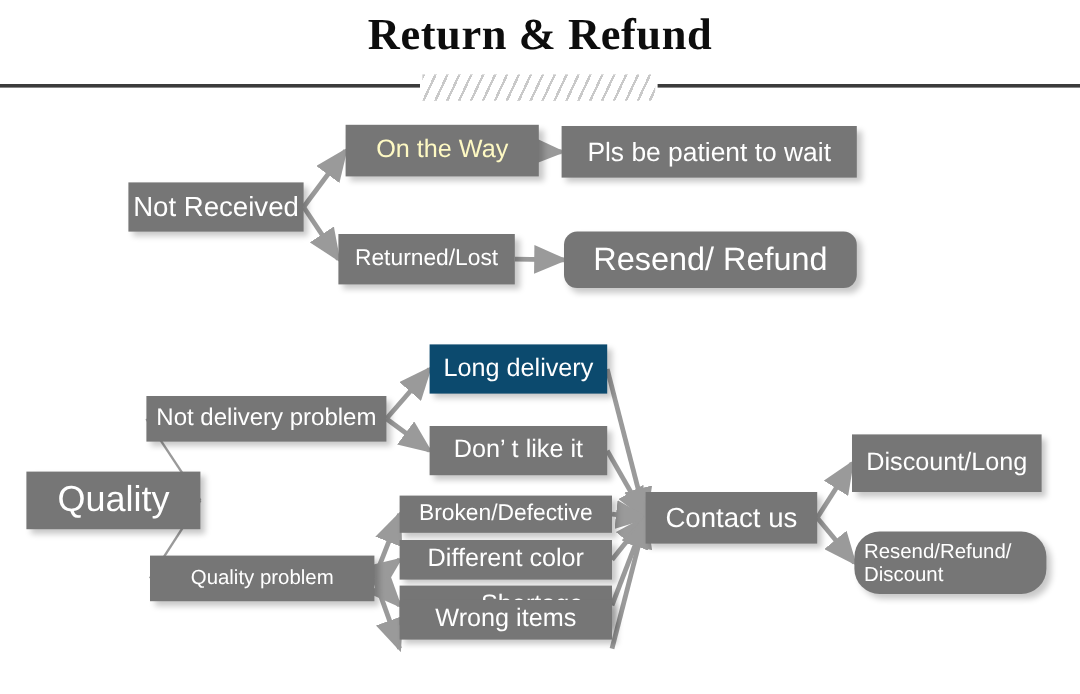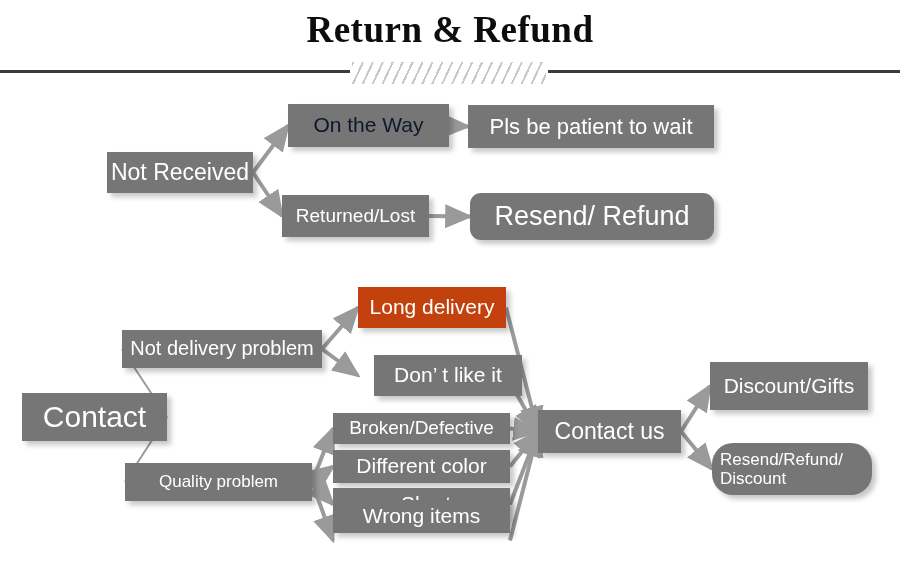--- a/index.html
+++ b/index.html
@@ -128,32 +128,32 @@
         <line x1="510" y1="466.5" x2="538" y2="431.5" stroke="#9a9a9a" stroke-width="4" marker-end="url(#arrowhead)"></line>
         <line x1="510" y1="504.5" x2="538" y2="431.5" stroke="#9a9a9a" stroke-width="4" marker-end="url(#arrowhead)"></line>
         <line x1="510" y1="540.5" x2="538" y2="431.5" stroke="#9a9a9a" stroke-width="4" marker-end="url(#arrowhead)"></line>
         <line x1="681" y1="431.5" x2="710" y2="386" stroke="#9a9a9a" stroke-width="4" marker-end="url(#arrowhead)"></line>
         <line x1="681" y1="431.5" x2="712" y2="469" stroke="#9a9a9a" stroke-width="4" marker-end="url(#arrowhead)"></line>
       </g>
   </svg>
 
   <div id="node-layer">
       <div class="node" style="left: 107px; top: 152px; width: 146px; height: 41px; font-size: 23px; background: rgb(118, 118, 118); color: rgb(255, 255, 255);">Not Received</div>
-      <div class="node" style="left: 288px; top: 104px; width: 161px; height: 43px; font-size: 21px; background: rgb(118, 118, 118); color: #0f172a;">On the Way</div>
+      <div class="node" style="left: 288px; top: 104px; width: 161px; height: 43px; font-size: 21px; background: rgb(118, 118, 118); color: #fef9c3;">On the Way</div>
       <div class="node" style="left: 468px; top: 105px; width: 246px; height: 43px; font-size: 22px; background: rgb(118, 118, 118); color: rgb(255, 255, 255);">Pls be patient to wait</div>
       <div class="node" style="left: 282px; top: 195px; width: 147px; height: 42px; font-size: 19px; background: rgb(118, 118, 118); color: rgb(255, 255, 255);">Returned/Lost</div>
       <div class="node" style="left: 470px; top: 193px; width: 244px; height: 47px; font-size: 27px; background: rgb(118, 118, 118); color: rgb(255, 255, 255); border-radius: 11px;">Resend/ Refund</div>
-      <div class="node" style="left: 22px; top: 393px; width: 145px; height: 48px; font-size: 30px; background: rgb(118, 118, 118); color: rgb(255, 255, 255);">Contact</div>
+      <div class="node" style="left: 22px; top: 393px; width: 145px; height: 48px; font-size: 30px; background: rgb(118, 118, 118); color: rgb(255, 255, 255);">Quality</div>
       <div class="node" style="left: 122px; top: 330px; width: 200px; height: 38px; font-size: 20px; background: rgb(118, 118, 118); color: rgb(255, 255, 255);">Not delivery problem</div>
       <div class="node" style="left: 125px; top: 463px; width: 187px; height: 38px; font-size: 17px; background: rgb(118, 118, 118); color: rgb(255, 255, 255);">Quality problem</div>
-      <div class="node" style="left: 358px; top: 287px; width: 148px; height: 41px; font-size: 21px; background: #c2410c; color: rgb(255, 255, 255);">Long delivery</div>
-      <div class="node" style="left: 374px; top: 355px; width: 148px; height: 41px; font-size: 21px; background: rgb(118, 118, 118); color: rgb(255, 255, 255);">Don’ t like it</div>
+      <div class="node" style="left: 358px; top: 287px; width: 148px; height: 41px; font-size: 21px; background: #0c4a6e; color: rgb(255, 255, 255);">Long delivery</div>
+      <div class="node" style="left: 358px; top: 355px; width: 148px; height: 41px; font-size: 21px; background: rgb(118, 118, 118); color: rgb(255, 255, 255);">Don’ t like it</div>
       <div class="node" style="left: 333px; top: 413px; width: 177px; height: 31px; font-size: 19px; background: rgb(118, 118, 118); color: rgb(255, 255, 255);">Broken/Defective</div>
       <div class="node" style="left: 333px; top: 450px; width: 177px; height: 33px; font-size: 21px; background: rgb(118, 118, 118); color: rgb(255, 255, 255);">Different color</div>
       <div class="node" style="left: 333px; top: 488px; width: 177px; height: 33px; font-size: 21px; background: rgb(118, 118, 118); color: rgb(255, 255, 255); padding-left: 44px;">Shortage</div>
       <div class="node" style="left: 333px; top: 500px; width: 177px; height: 33px; font-size: 21px; background: rgb(118, 118, 118); color: rgb(255, 255, 255);">Wrong items</div>
       <div class="node" style="left: 538px; top: 410px; width: 143px; height: 43px; font-size: 23px; background: rgb(118, 118, 118); color: rgb(255, 255, 255);">Contact us</div>
-      <div class="node" style="left: 710px; top: 362px; width: 158px; height: 48px; font-size: 21px; background: rgb(118, 118, 118); color: rgb(255, 255, 255);">Discount/Gifts</div>
+      <div class="node" style="left: 710px; top: 362px; width: 158px; height: 48px; font-size: 21px; background: rgb(118, 118, 118); color: rgb(255, 255, 255);">Discount/Long</div>
       <div class="node left-align" style="left: 712px; top: 443px; width: 160px; height: 52px; font-size: 17px; background: rgb(118, 118, 118); color: rgb(255, 255, 255); border-radius: 21px;">Resend/Refund/
 Discount</div>
     </div>
 
 </div>
 
 </body></html>

